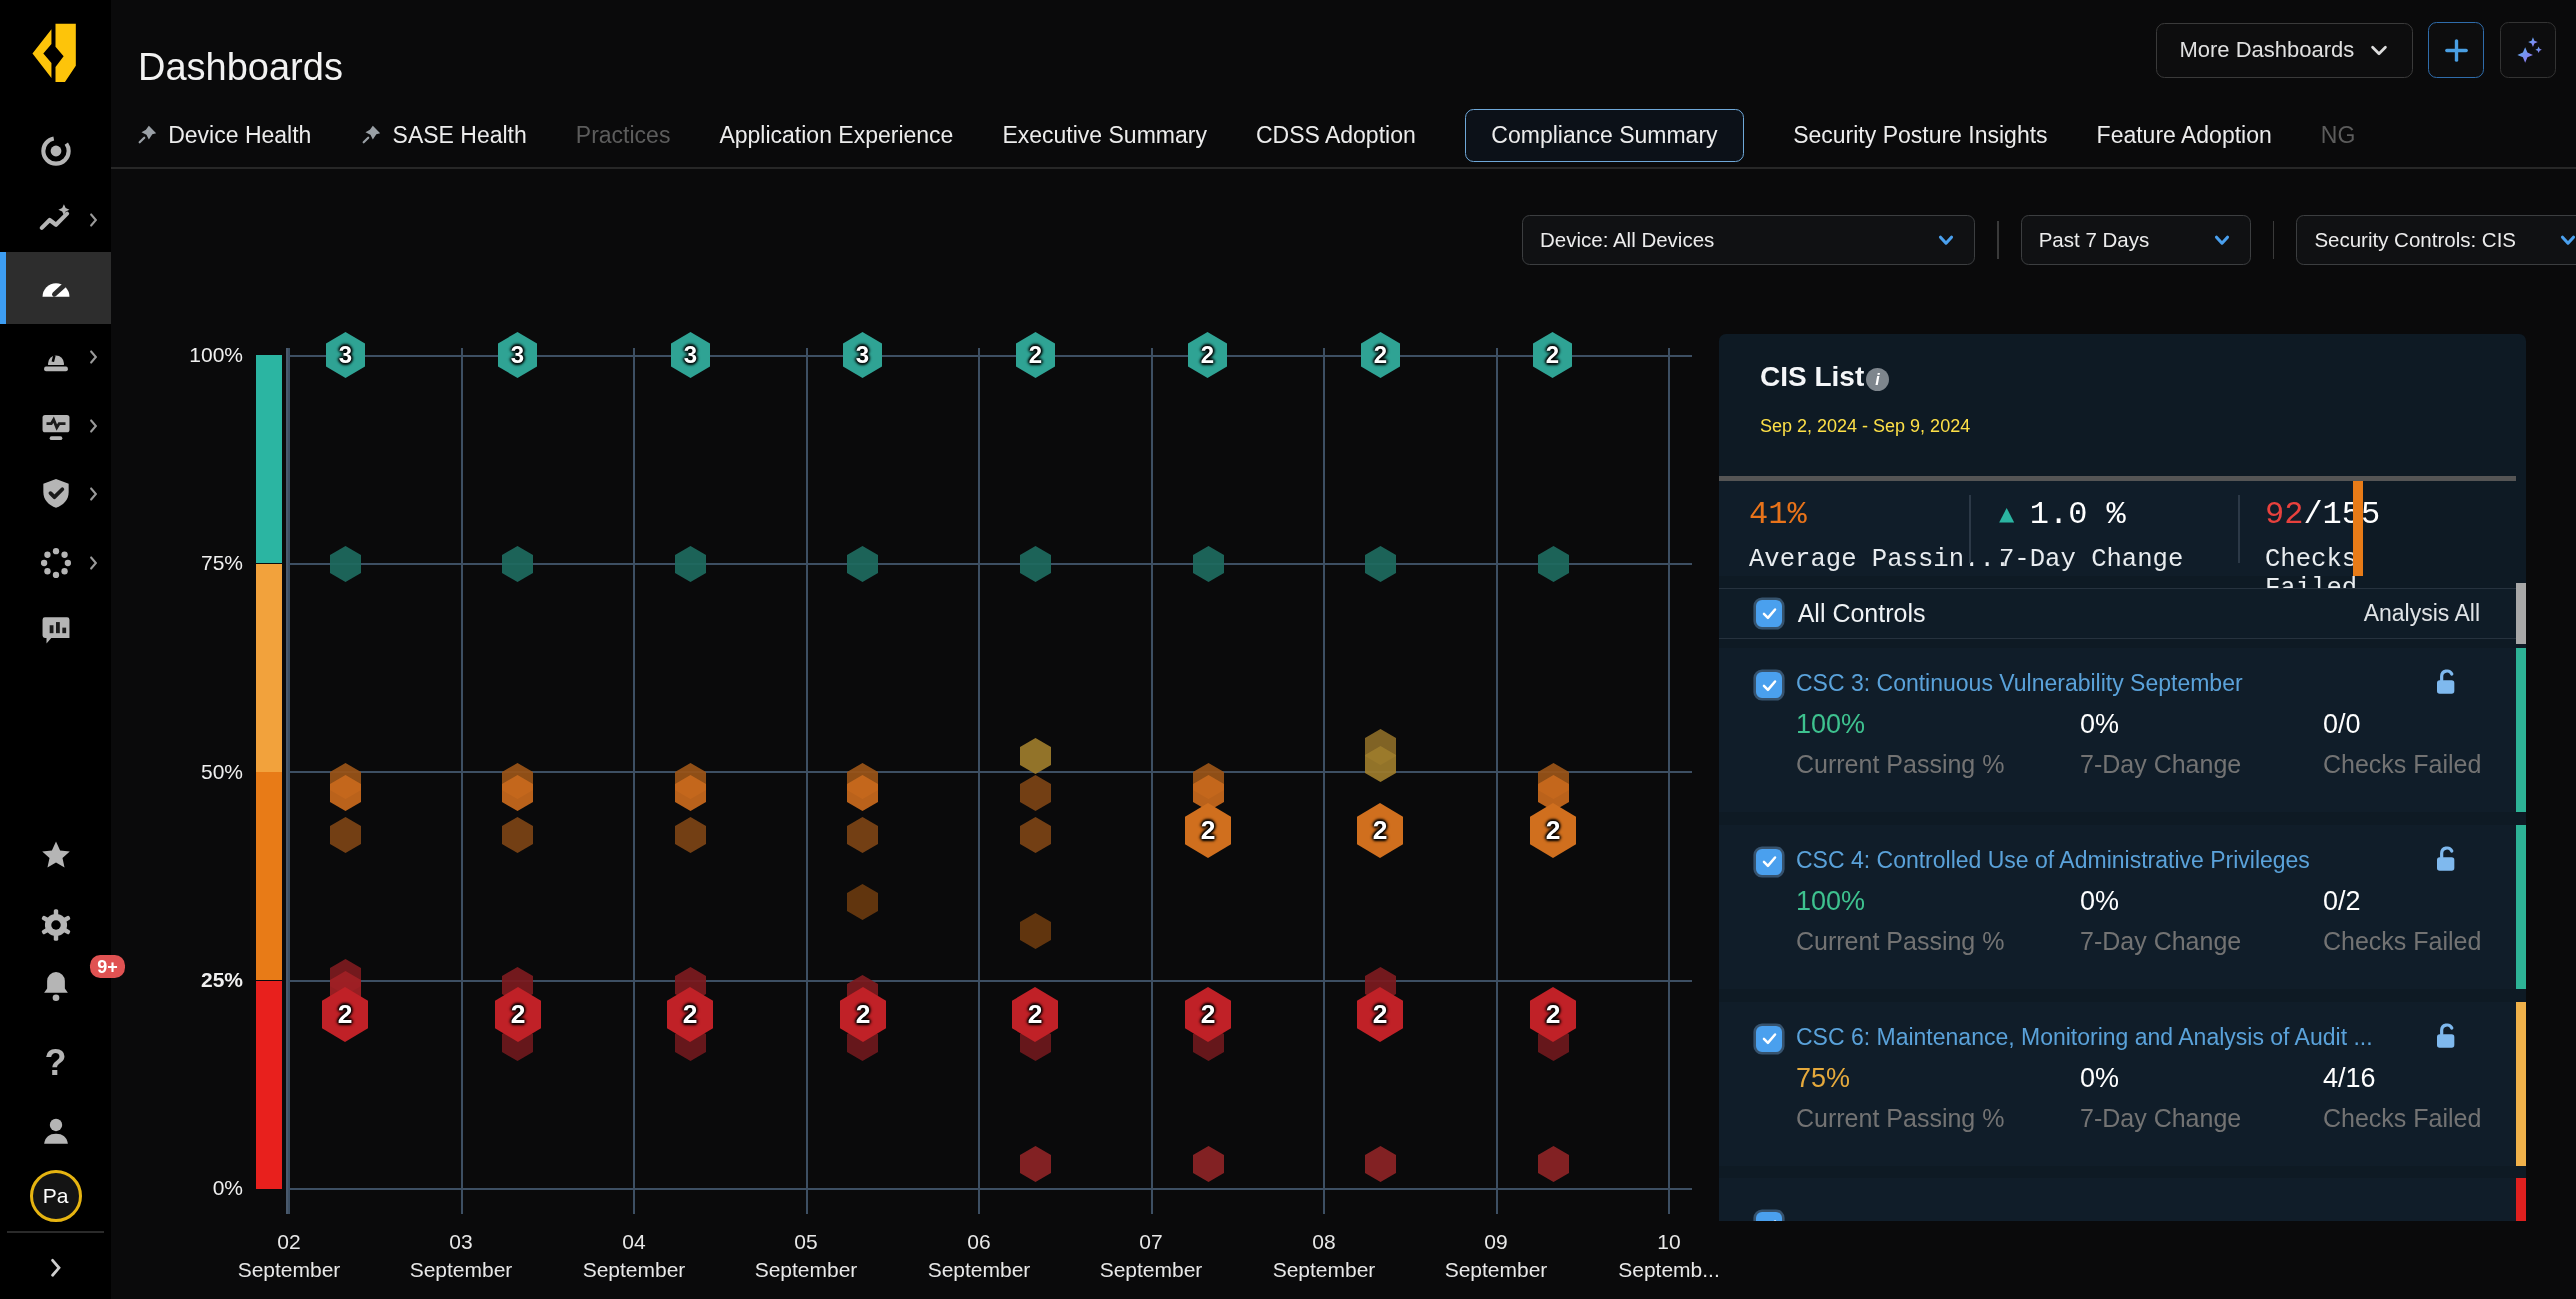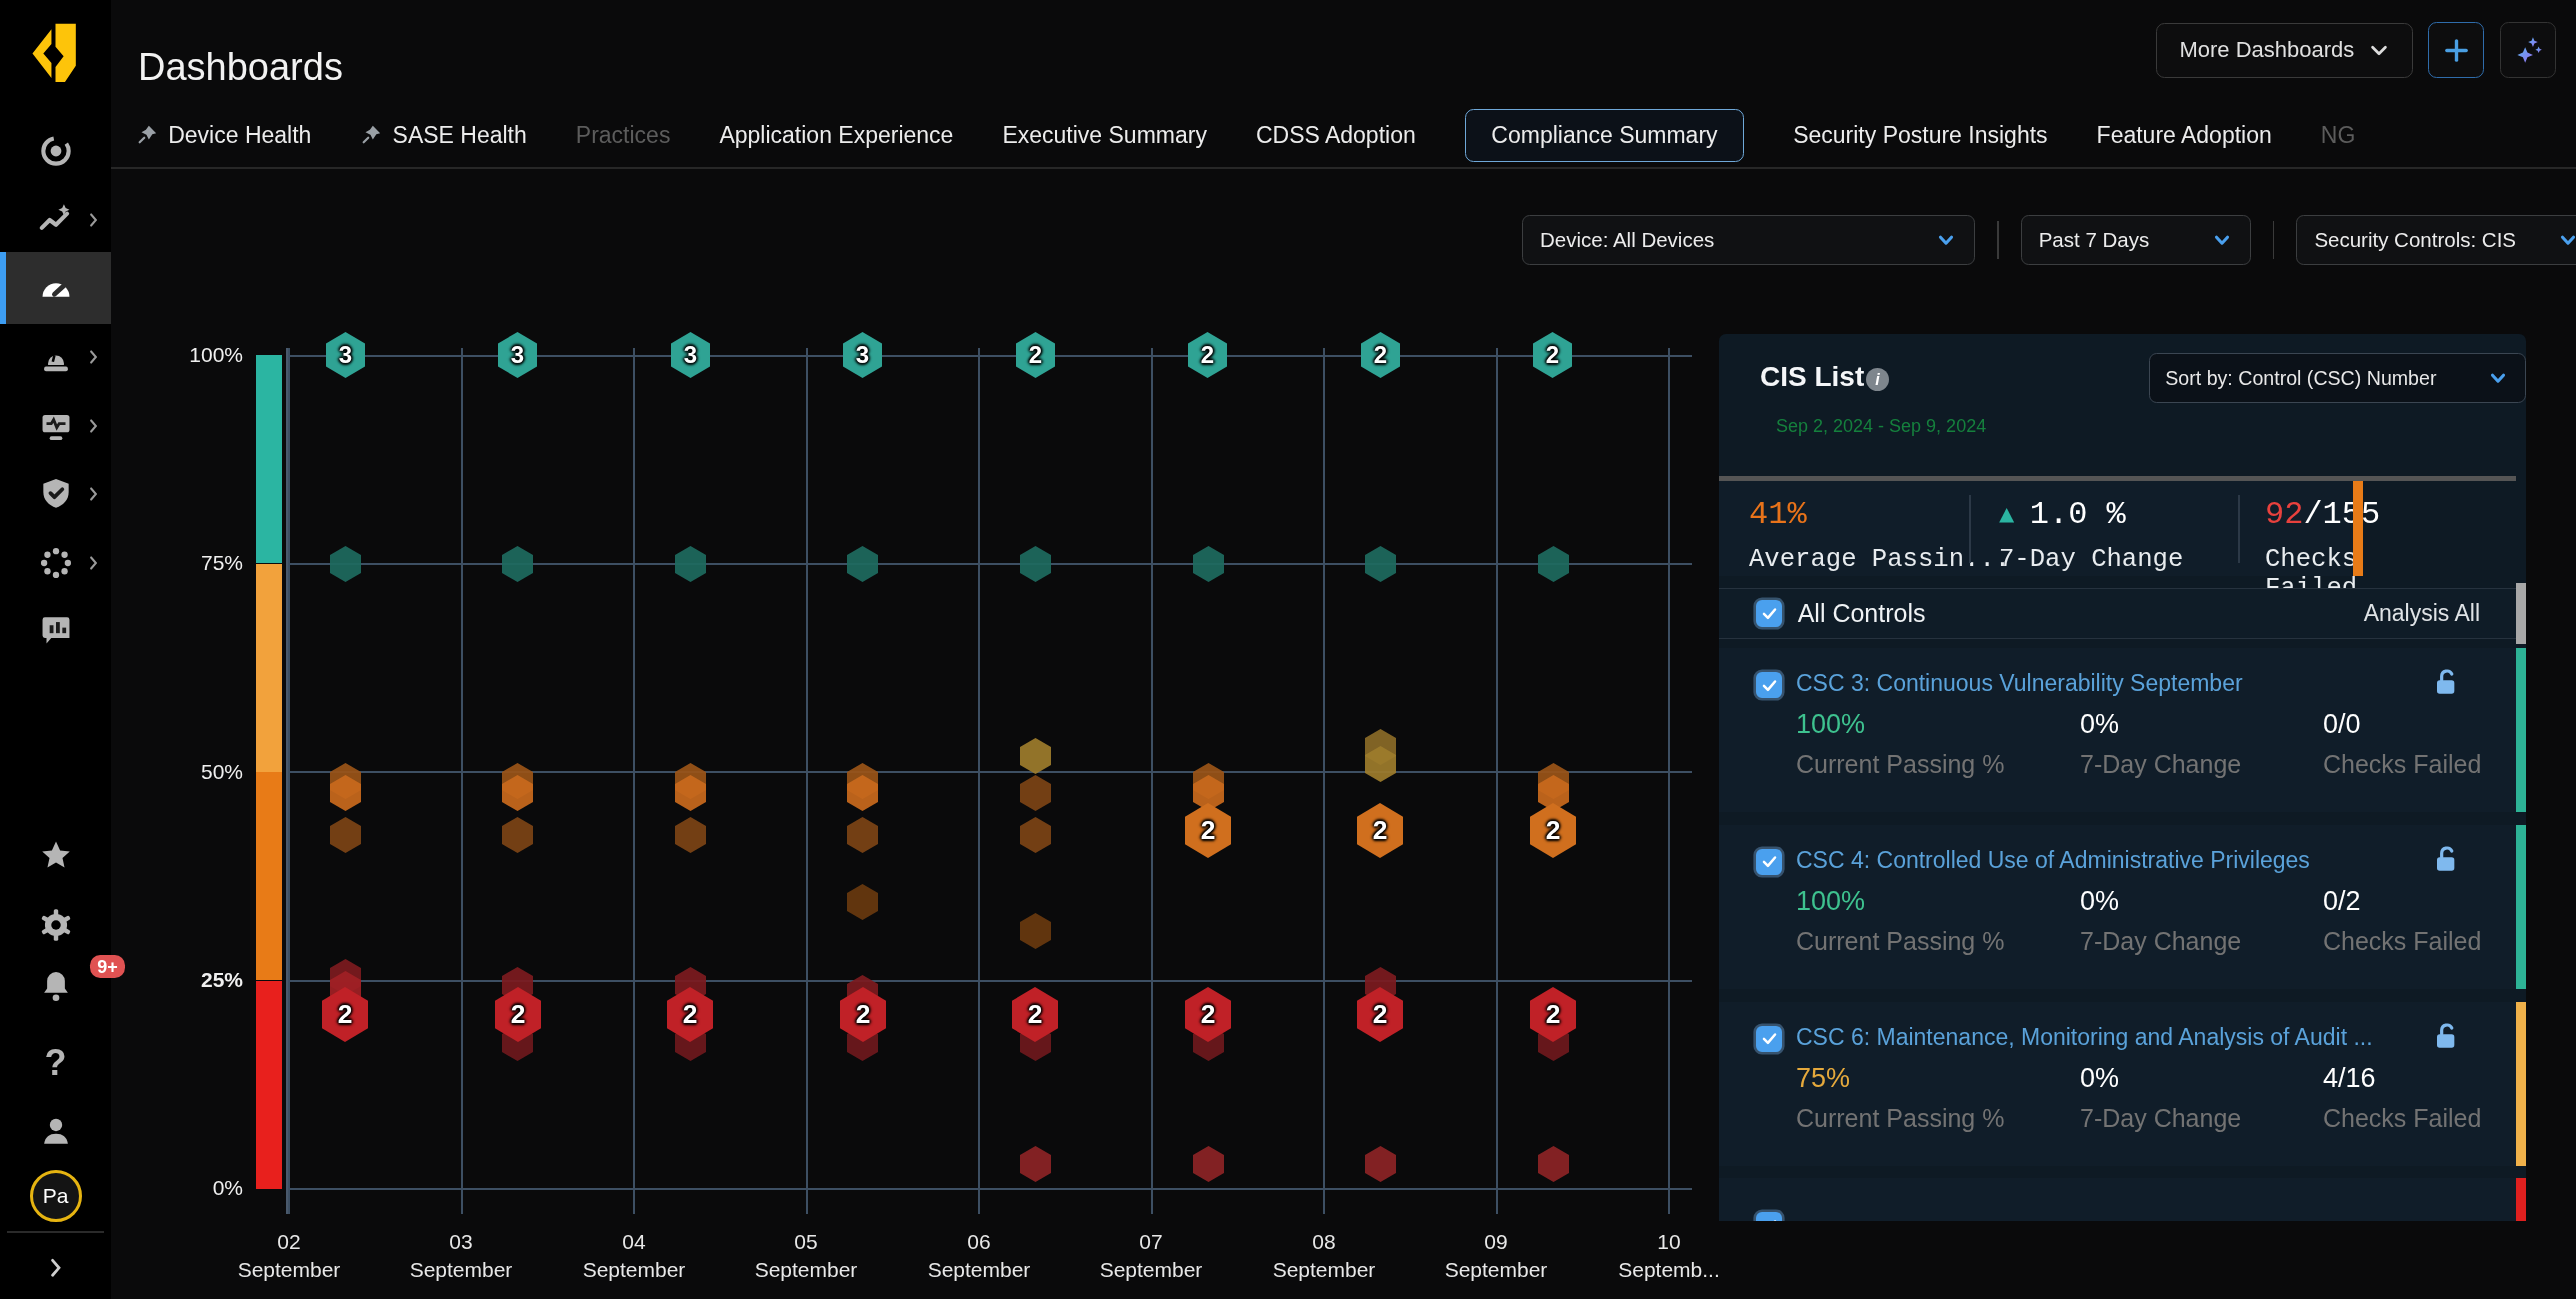--- a/index.html
+++ b/index.html
@@ -50,21 +50,21 @@
        clip-path:polygon(50% 0%,100% 25%,100% 75%,50% 100%,0% 75%,0% 25%);
        text-shadow:-1.7px 0 2.6px #000,1.7px 0 2.6px #000,0 -1.7px 2.6px #000,0 1.7px 2.6px #000;pointer-events:auto;}
   
   .panel{position:absolute;left:1719px;top:334px;width:807px;height:887px;background:#0e1a24;
          border-radius:6.8px 6.8px 0 0;overflow:hidden;}
   .panel-title{position:absolute;left:41px;top:27px;font-size:28px;font-weight:700;color:#f4f6f8;}
   .info-ic{position:absolute;left:147px;top:34px;width:23px;height:23px;border-radius:50%;background:#7e868d;
            color:#fff;font-size:16px;font-weight:700;display:flex;align-items:center;justify-content:center;font-style:italic;}
   .sortdd{position:absolute;left:430px;top:19px;width:344px;height:48px;background:#0b1118;border:1.7px solid #3b4652;
           border-radius:7.7px;color:#e8e8e8;font-size:19.6px;display:flex;align-items:center;justify-content:space-between;padding:0 15.3px;}
-  .daterange{position:absolute;left:41px;top:82px;font-size:18px;color:#15803d;margin-left:16px;}
+  .daterange{position:absolute;left:41px;top:82px;font-size:18px;color:#fde047;}
   .scrolltop{position:absolute;left:0;top:142px;width:797px;height:5.1px;background:#555;}
   .statsrow{position:absolute;left:0;top:147px;width:797px;height:95px;background:#101d29;}
   .stat{position:absolute;top:0;height:100%;}
   .stat .val{font-size:32px;margin-top:15.3px;color:#fff;}
   .stat .lbl{font-size:25.6px;color:#e8ecef;margin-top:12px;}
   .statdiv{position:absolute;top:13.6px;width:1.7px;height:68px;background:#2c3947;}
   .edge{position:absolute;right:0;width:10.2px;}
   .allrow{position:absolute;left:0;top:254px;width:797px;height:49px;background:#0f1c27;
           border-top:1.7px solid #26323e;border-bottom:1.7px solid #26323e;display:flex;align-items:center;}
   .allrow .lbl{font-size:25px;color:#f0f3f5;margin-left:15.3px;}
@@ -437,26 +437,20 @@
     <div class="hex" style="left: 1538px; top: 775px; width: 31px; height: 36px; background: rgb(200, 105, 29); opacity: 0.93; font-size: 0px; z-index: 2;"></div>
     <div class="hex" style="left: 1530px; top: 803px; width: 46px; height: 55px; background: rgb(208, 111, 30); opacity: 1; font-size: 26.4px; z-index: 3;">2</div>
     <div class="hex" style="left: 1530px; top: 987px; width: 46px; height: 55px; background: rgb(192, 33, 39); opacity: 1; font-size: 26.4px; z-index: 3;">2</div>
     <div class="hex" style="left: 1538px; top: 1025px; width: 31px; height: 36px; background: rgb(110, 25, 29); opacity: 0.93; font-size: 0px; z-index: 2;"></div>
     <div class="hex" style="left: 1538px; top: 1146px; width: 31px; height: 36px; background: rgb(140, 35, 38); opacity: 0.93; font-size: 0px; z-index: 2;"></div>
   </div>
 
 <section class="panel">
   <div class="panel-title">CIS List</div>
   <div class="info-ic">i</div>
-  <div class="sortdd">
-    <span>Sort by: Control (CSC) Number</span>
-    <svg width="22" height="22" viewBox="0 0 24 24">
-        <polyline points="6,9 12,15.5 18,9" fill="none" stroke="#4aa0ee" stroke-width="3.4" stroke-linecap="round" stroke-linejoin="round"></polyline>
-      </svg>
-  </div>
   <div class="daterange">Sep 2, 2024 - Sep 9, 2024</div>
   <div class="scrolltop"></div>
 
   <div class="statsrow" style="overflow: visible; width: 644px; font-family: Liberation Mono, monospace;">
       <div class="stat" style="left: 30px;">
         <div class="val"><span style="color: rgb(232, 115, 26);">41%</span></div>
         <div class="lbl">Average Passin...</div>
       </div>
       <div class="statdiv" style="left: 250px;"></div>
       <div class="stat" style="left: 280px;">

